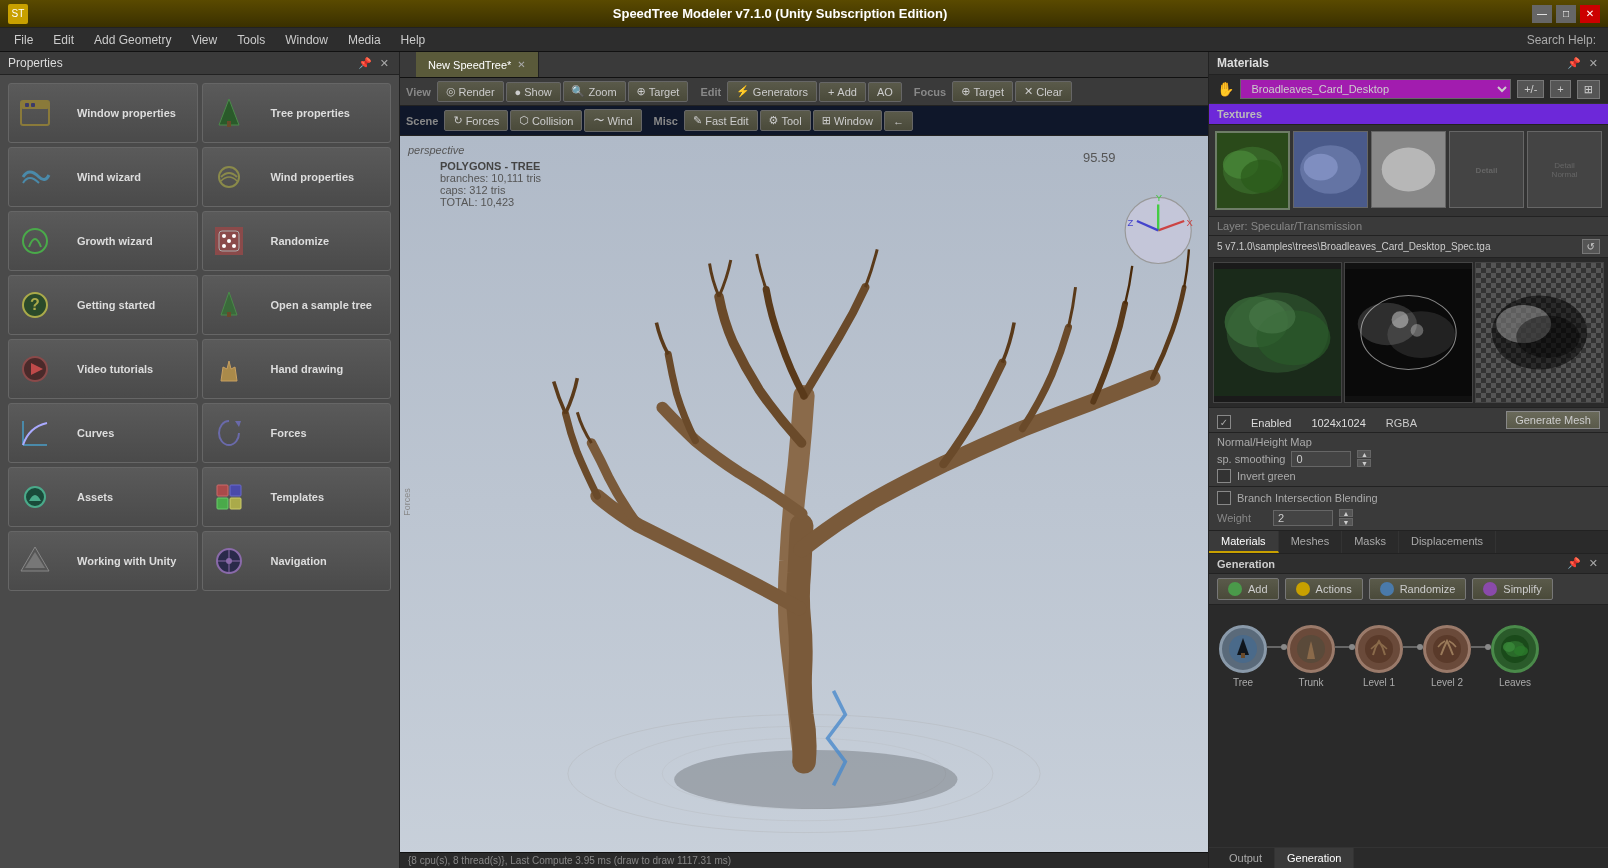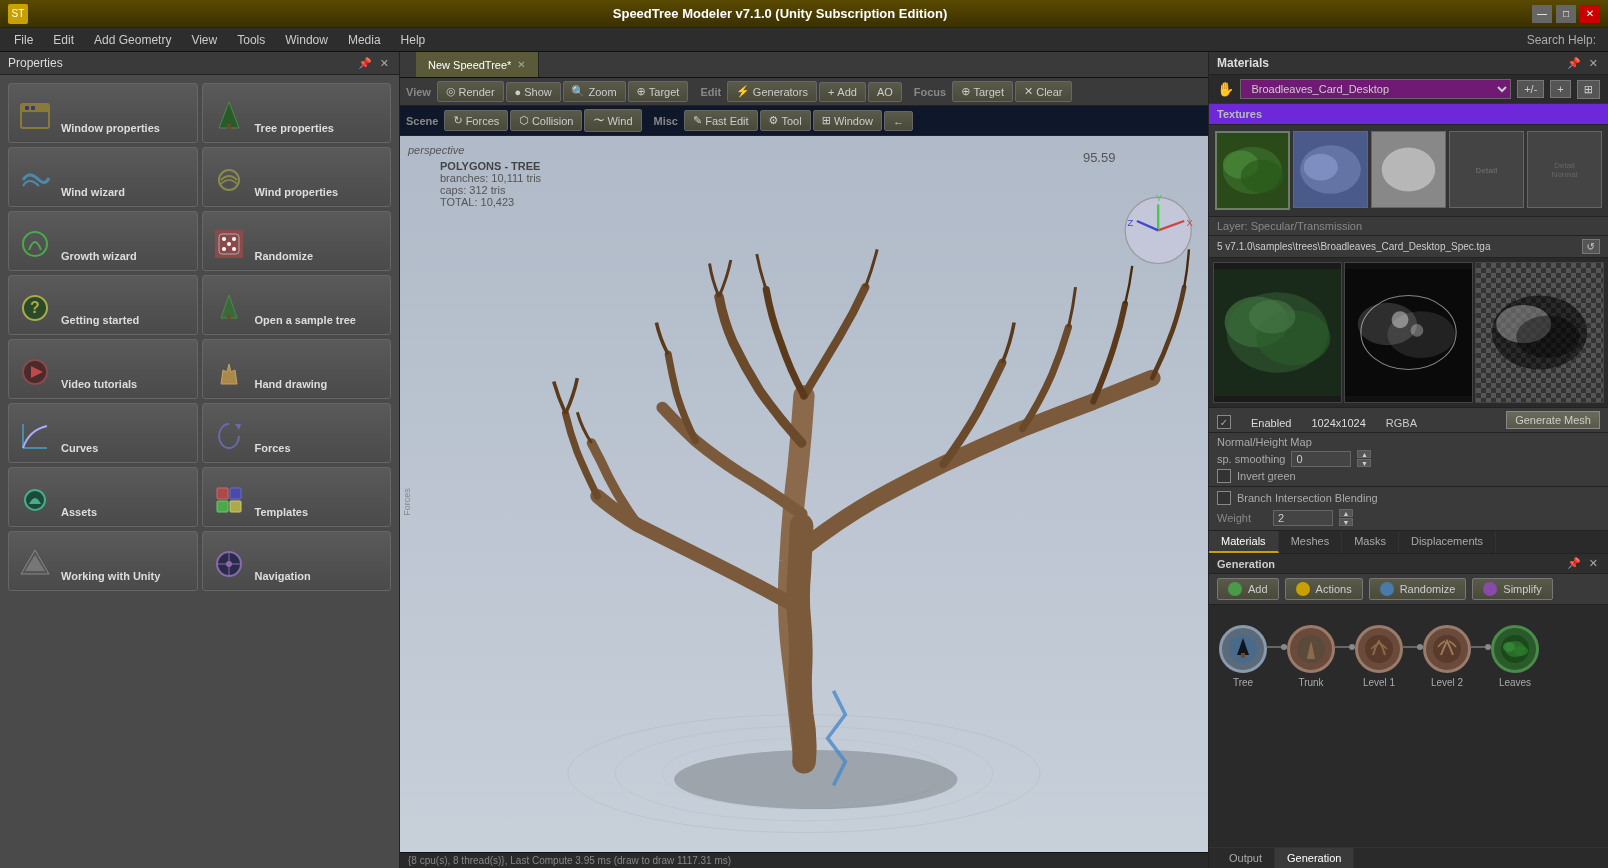--- a/index.html
+++ b/index.html
@@ -22,21 +22,21 @@
     #main { display: flex; height: calc(868px - 52px); }
 
     
     #left-panel { width: 400px; background: #4a4a4a; border-right: 1px solid #222; display: flex; flex-direction: column; }
     #left-panel-header { background: #3a3a3a; padding: 4px 8px; display: flex; align-items: center; justify-content: space-between; border-bottom: 1px solid #222; }
     #left-panel-header .panel-title { color: #ddd; font-size: 12px; }
     #left-panel-header .panel-controls { display: flex; gap: 4px; }
     .panel-ctrl { color: #aaa; cursor: pointer; font-size: 11px; padding: 0 2px; }
 
     .props-grid { display: grid; grid-template-columns: 1fr 1fr; gap: 4px; padding: 8px; flex: 1; align-content: start; }
-    .prop-btn { background: linear-gradient(to bottom, #5a5a5a, #4a4a4a); border: 1px solid #666; border-radius: 3px; padding: 8px; display: flex; align-items: flex-end; gap: 8px; cursor: pointer; min-height: 60px; }
+    .prop-btn { background: linear-gradient(to bottom, #5a5a5a, #4a4a4a); border: 1px solid #666; border-radius: 3px; padding: 8px; display: flex; align-items: center; gap: 24px; cursor: pointer; min-height: 60px; }
     .prop-btn .btn-icon { width: 36px; height: 36px; display: flex; align-items: center; justify-content: center; flex-shrink: 0; }
     .prop-btn .btn-label { color: #ddd; font-size: 11px; font-weight: bold; }
     .icon-randomize { width: 28px; height: 28px; background: #8a4a4a; display: flex; align-items: center; justify-content: center; color: #fff; font-size: 14px; }
 
     
     #viewport-area { flex: 1; display: flex; flex-direction: column; background: #2a2a2a; }
     
     
     #tab-bar { background: #3a3a3a; height: 26px; display: flex; align-items: center; border-bottom: 1px solid #111; }
     .tab { padding: 4px 12px; background: #4a4a4a; border-right: 1px solid #222; font-size: 11px; color: #ccc; cursor: pointer; display: flex; align-items: center; gap: 6px; height: 100%; }
@@ -64,21 +64,21 @@
     #status-bar { background: #2a2a2a; padding: 2px 8px; color: #888; font-size: 10px; border-top: 1px solid #111; }
 
     
     #right-panel { width: 400px; background: #3a3a3a; border-left: 1px solid #222; display: flex; flex-direction: column; }
     #right-panel-header { background: #333; padding: 4px 8px; display: flex; align-items: center; justify-content: space-between; border-bottom: 1px solid #222; }
     .right-panel-title { color: #ddd; font-size: 12px; font-weight: bold; }
     
     
     .material-row { background: #2a2a2a; padding: 4px 8px; display: flex; align-items: center; gap: 6px; border-bottom: 1px solid #333; }
     .mat-hand-icon { color: #888; font-size: 14px; }
-    .mat-dropdown { background: #701a75; border: 1px solid #666; color: #ccc; padding: 2px 6px; font-size: 11px; flex: 1; }
+    .mat-dropdown { background: #a21caf; border: 1px solid #666; color: #ccc; padding: 2px 6px; font-size: 11px; flex: 1; }
     .mat-add-btn { background: #555; border: 1px solid #777; color: #ccc; padding: 2px 6px; font-size: 11px; cursor: pointer; }
 
     
     .section-label { color: #bbb; font-size: 11px; font-weight: bold; padding: 4px 8px; background: #6d28d9; border-bottom: 1px solid #222; }
     .texture-grid { display: grid; grid-template-columns: repeat(5, 1fr); gap: 3px; padding: 6px; background: #333; border-bottom: 1px solid #222; }
     .texture-thumb { aspect-ratio: 1; background: #555; border: 1px solid #666; cursor: pointer; display: flex; align-items: center; justify-content: center; font-size: 9px; color: #aaa; text-align: center; overflow: hidden; }
     .texture-thumb.active { border: 2px solid #aaa8; }
     .texture-thumb.empty { background: #444; }
 
     

